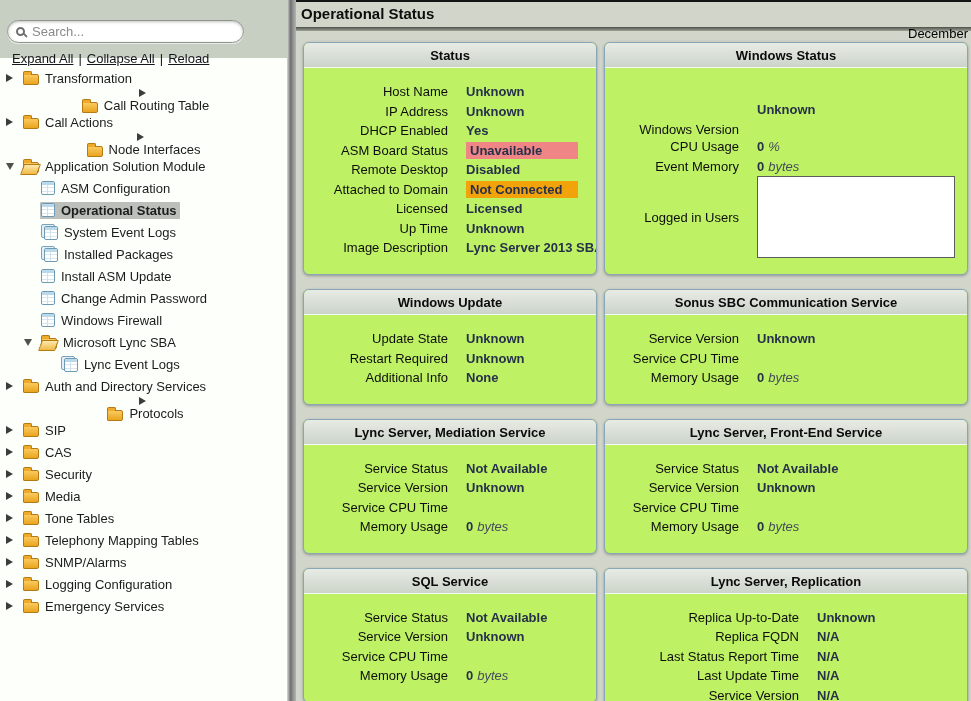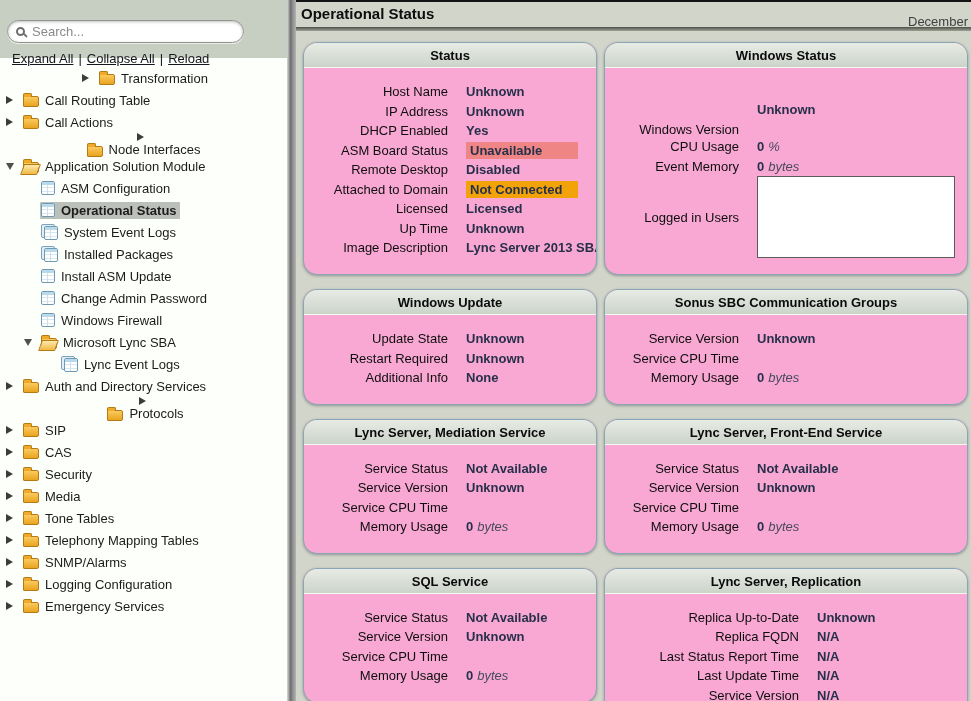--- a/index.html
+++ b/index.html
@@ -44,25 +44,25 @@
   .icon-stack .ticon { position:absolute; right:0; bottom:0; }
 
   
   .splitter { position:absolute; left:287px; top:0; width:9px; height:701px;
     background:linear-gradient(90deg,#d9d9d9,#6e6e6e 40%,#8a8a8a 60%,#b5b5b5); cursor:col-resize; }
 
   
   .main { position:absolute; left:296px; top:0; width:675px; height:701px; background:#d1d5ca; border-top:2px solid #141414; overflow:hidden; }
   .main-header { position:relative; height:25px; }
   .page-title { position:absolute; left:5px; top:3px; font-size:15px; font-weight:bold; color:#0d0d0d; }
-  .page-date { position:absolute; left:612px; top:12px; white-space:nowrap; color:#404040; }
+  .page-date { position:absolute; left:612px; top:24px; white-space:nowrap; color:#000000; }
   .header-sep { height:4px; background:linear-gradient(#4e514a,#9da195); }
 
   .panels { position:absolute; left:7px; top:40px; width:665px; display:grid; grid-template-columns:294px 364px; column-gap:7px; row-gap:14px; align-items:start; }
-  .panel { background:#f9a8d4; border:1px solid #88a6b8; border-radius:14px; overflow:hidden; box-shadow:0 1px 3px rgba(0,0,0,.3); }
+  .panel { background:#bef264; border:1px solid #88a6b8; border-radius:6px; overflow:hidden; box-shadow:0 1px 3px rgba(0,0,0,.3); }
   .panel-header { text-align:center; font-weight:bold; font-size:13px; color:#0b0b0b; padding:5px 0 4px;
     background:linear-gradient(#e7ebe4,#ccd4ca); border-bottom:1px solid #f6f8f3; }
   .panel-body { padding:14px 12px 16px; }
   .prow { display:flex; align-items:center; min-height:19.5px; }
   .plabel { text-align:right; padding-right:18px; flex:none; color:#0e0e0e; }
   .pvalue { font-weight:bold; color:#27304a; white-space:nowrap; }
   .pvalue .unit { font-weight:normal; font-style:italic; color:#464c5c; margin-left:4px; }
   .badge { display:inline-block; width:112px; padding:1px 4px; }
   .users-box { width:212px; height:82px; background:#fff; border:1px solid #5c5c5c; }
 </style>
@@ -73,30 +73,30 @@
   <div class="sidebar-top">
     <div class="search-pill">
       <span class="mag"></span>
       <input class="search-input" type="text" placeholder="Search..." style="">
     </div>
     <div class="links-row">
       <a>Expand All</a><span class="sep">|</span><a>Collapse All</a><span class="sep">|</span><a>Reload</a>
     </div>
   </div>
   <div class="tree" id="tree">
-      <div class="tree-row" style="padding-left: 6px; justify-content: center;">
+      <div class="tree-row" style="padding-left: 6px;">
         <span class="arrow-cell">
           <span class="arr-r"></span>
         </span>
         <span class="hl-wrap">
           <span class="folder"></span>
           <span class="tree-label">Transformation</span>
         </span>
       </div>
-      <div class="tree-row" style="padding-left: 6px;">
+      <div class="tree-row" style="padding-left: 6px; flex-direction: column;">
         <span class="arrow-cell">
           <span class="arr-r"></span>
         </span>
         <span class="hl-wrap">
           <span class="folder"></span>
           <span class="tree-label">Call Routing Table</span>
         </span>
       </div>
       <div class="tree-row" style="padding-left: 6px;">
         <span class="arrow-cell">
@@ -380,21 +380,21 @@
             <span class="plabel" style="width: 150px;">Restart Required</span>
             <span class="pvalue"><span>Unknown</span></span>
           </div>
           <div class="prow">
             <span class="plabel" style="width: 150px;">Additional Info</span>
             <span class="pvalue"><span>None</span></span>
           </div>
         </div>
       </section>
       <section class="panel">
-        <div class="panel-header">Sonus SBC Communication Groups</div>
+        <div class="panel-header">Sonus SBC Communication Service</div>
         <div class="panel-body">
           <div class="prow">
             <span class="plabel" style="width: 140px;">Service Version</span>
             <span class="pvalue"><span>Unknown</span></span>
           </div>
           <div class="prow">
             <span class="plabel" style="width: 140px;">Service CPU Time</span>
             <span class="pvalue"><span></span></span>
           </div>
           <div class="prow">

